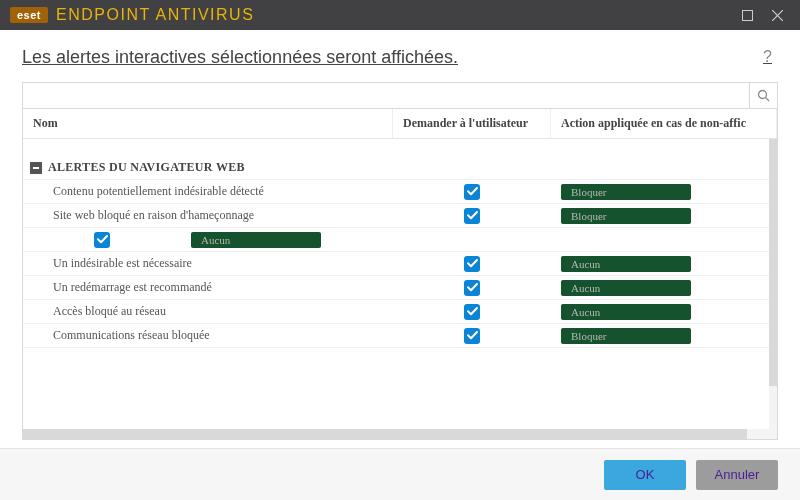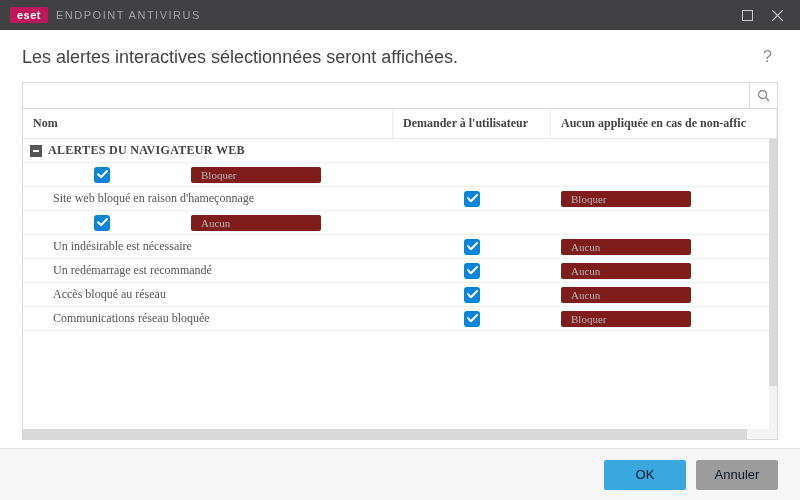--- a/index.html
+++ b/index.html
@@ -16,50 +16,51 @@
   }
   .titlebar {
     background: #414042;
     color: #fff;
     height: 30px;
     display: flex;
     align-items: center;
     padding: 0 8px 0 10px;
   }
   .logo-badge {
-    background: #be185d;
+    background: #a16207;
     color: #fff;
     font-weight: bold;
     font-size: 11px;
     padding: 2px 7px;
     border-radius: 2px;
     letter-spacing: 0.5px;
     margin-right: 8px;
   }
   .product-name {
-    font-size: 11px;
+    font-size: 16px;
     letter-spacing: 1.5px;
-    color: #a3a3a3;
+    color: #eab308;
     font-weight: 400;
   }
   .titlebar-spacer { flex: 1; }
   .win-btn {
     width: 30px;
     height: 30px;
     display: flex;
     align-items: center;
     justify-content: center;
     cursor: pointer;
     color: #ccc;
   }
   .win-btn svg { stroke: #ccc; }
   .header-row {
     display: flex;
     align-items: center;
     padding: 14px 22px 12px 22px;
+    text-decoration: underline;
   }
   .header-title {
     font-size: 18px;
     color: #444;
     font-weight: 400;
   }
   .header-spacer { flex: 1; }
   .help-q {
     font-size: 16px;
     color: #888;
@@ -122,20 +123,21 @@
     white-space: nowrap;
     overflow: hidden;
   }
   .col-name { flex: 0 0 370px; }
   .col-ask  { flex: 0 0 158px; }
   .col-act  { flex: 1; }
   .tbody {
     flex: 1;
     overflow-y: auto;
     overflow-x: hidden;
+    margin-top: 17px;
   }
   .group-row, .item-row {
     display: flex;
     align-items: center;
     height: 24px;
     border-bottom: 1px solid #f0f0f0;
     font-size: 12px;
   }
   .group-row { font-weight: 600; letter-spacing: 0.3px; }
   .group-row .col-name { display: flex; align-items: center; gap: 6px; padding-left: 7px; }
@@ -159,21 +161,21 @@
     border-radius: 3px;
     background: #0a84d6;
     display: inline-flex;
     align-items: center;
     justify-content: center;
     cursor: pointer;
   }
   .chk svg { display: block; }
   .action-pill {
     display: inline-block;
-    background: #7f1d1d;
+    background: #14532d;
     color: #b7b7b7;
     font-size: 11px;
     padding: 2px 10px;
     border-radius: 2px;
     min-width: 130px;
   }
   .hscroll {
     height: 10px;
     background: #f4f4f4;
     position: relative;
@@ -208,21 +210,21 @@
     gap: 10px;
     padding: 0 22px;
   }
   .btn {
     min-width: 82px;
     height: 30px;
     border: none;
     border-radius: 2px;
     font-size: 13px;
     cursor: pointer;
-    color: #0f172a;
+    color: #4c1d95;
     padding: 0 16px;
   }
   .btn-primary { background: #3aa7df; }
   .btn-secondary { background: #9c9c9c; }
 </style>
 </head>
 <body>
 
 <div class="titlebar">
   <span class="logo-badge">eset</span>
@@ -255,33 +257,34 @@
         <circle cx="5.5" cy="5.5" r="4" stroke="#888" stroke-width="1.3"></circle>
         <line x1="8.5" y1="8.5" x2="12" y2="12" stroke="#888" stroke-width="1.3"></line>
       </svg>
     </span>
   </div>
 
   <div class="table-wrap">
     <div class="thead">
       <div class="th col-name">Nom</div>
       <div class="th col-ask">Demander à l'utilisateur</div>
-      <div class="th col-act">Aucun appliquée en cas de non-affic</div>
+      <div class="th col-act">Action appliquée en cas de non-affic</div>
     </div>
 
     <div class="tbody" id="tbody">
         <div class="group-row">
           <div class="cell col-name">
             <span class="collapse-ico"></span>
             <span>ALERTES DU NAVIGATEUR WEB</span>
           </div>
           <div class="cell col-ask"></div>
           <div class="cell col-act"></div>
         </div>
         <div class="item-row">
+          <div class="cell col-name">Contenu potentiellement indésirable détecté</div>
           <div class="cell col-ask">
             <span class="chk">
               <svg width="11" height="9" viewBox="0 0 11 9">
                 <path d="M1 4.2 L4 7.2 L10 1" stroke="#fff" stroke-width="2" fill="none" stroke-linecap="round" stroke-linejoin="round"></path>
               </svg>
             </span>
           </div>
           <div class="cell col-act"><span class="action-pill">Bloquer</span></div>
         </div>
         <div class="item-row">

